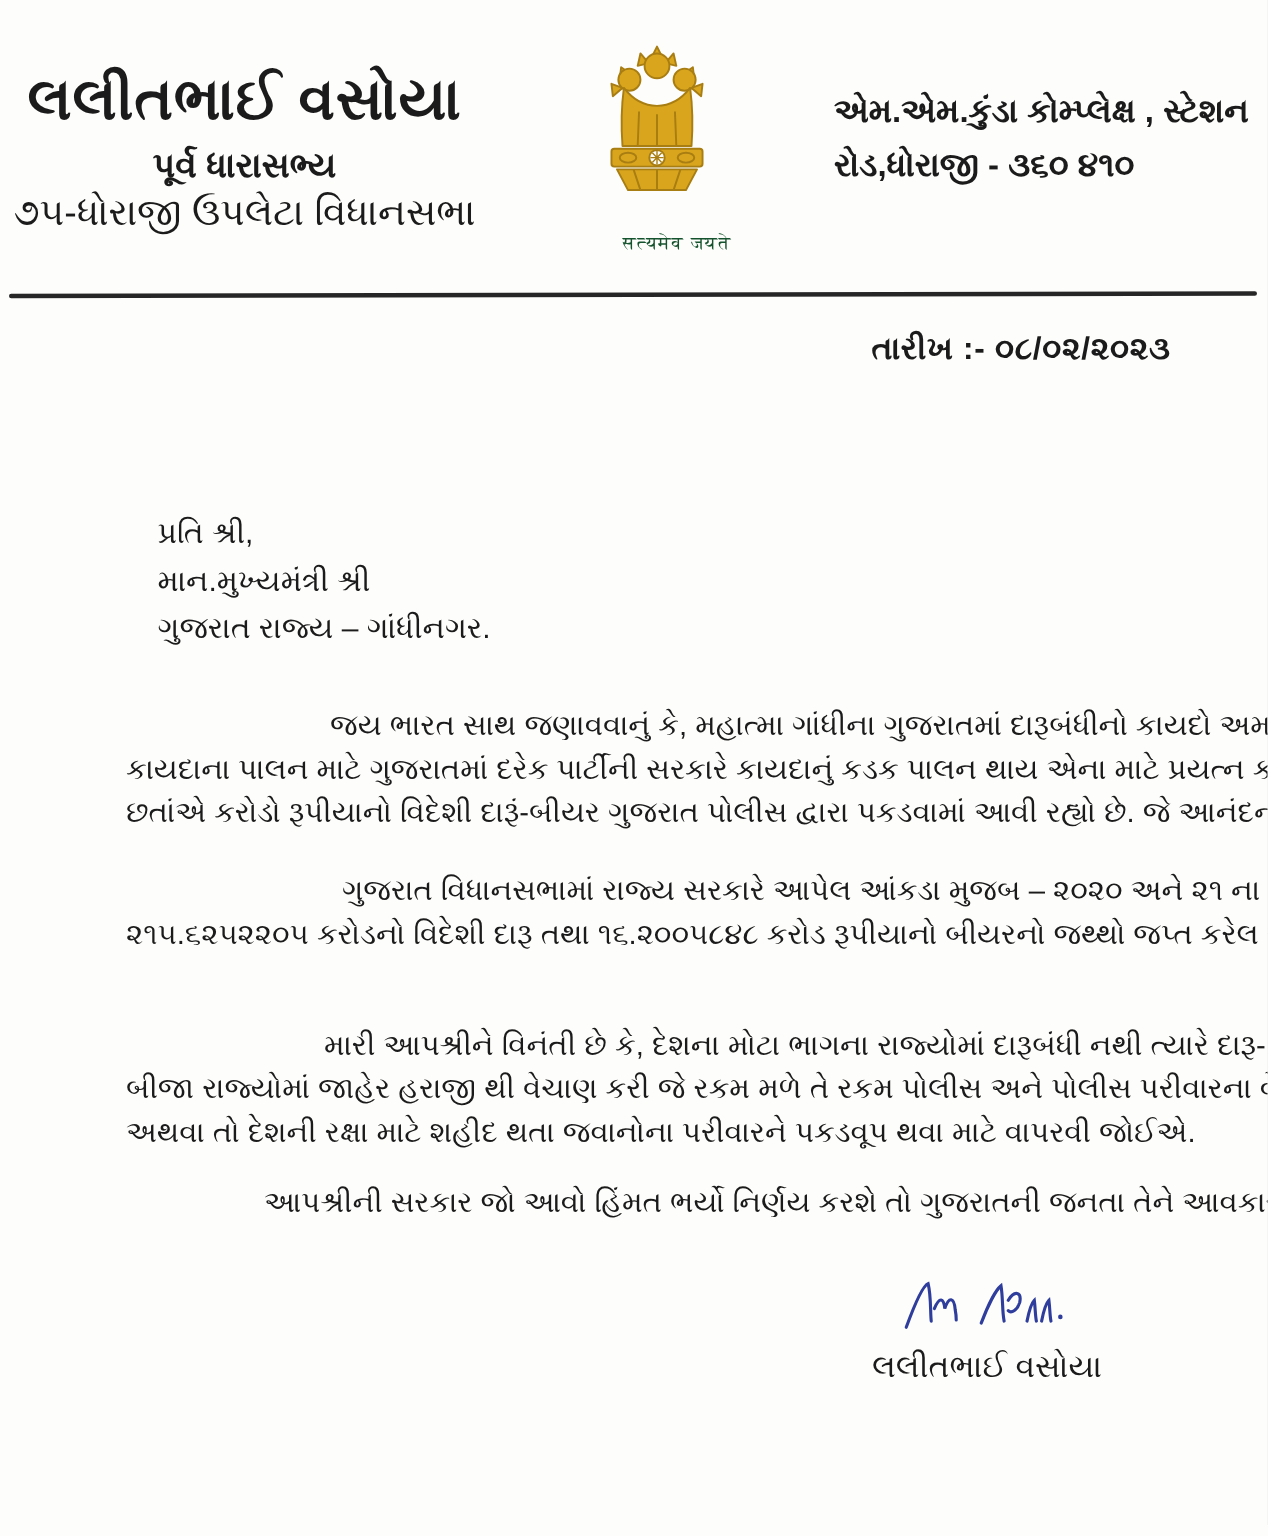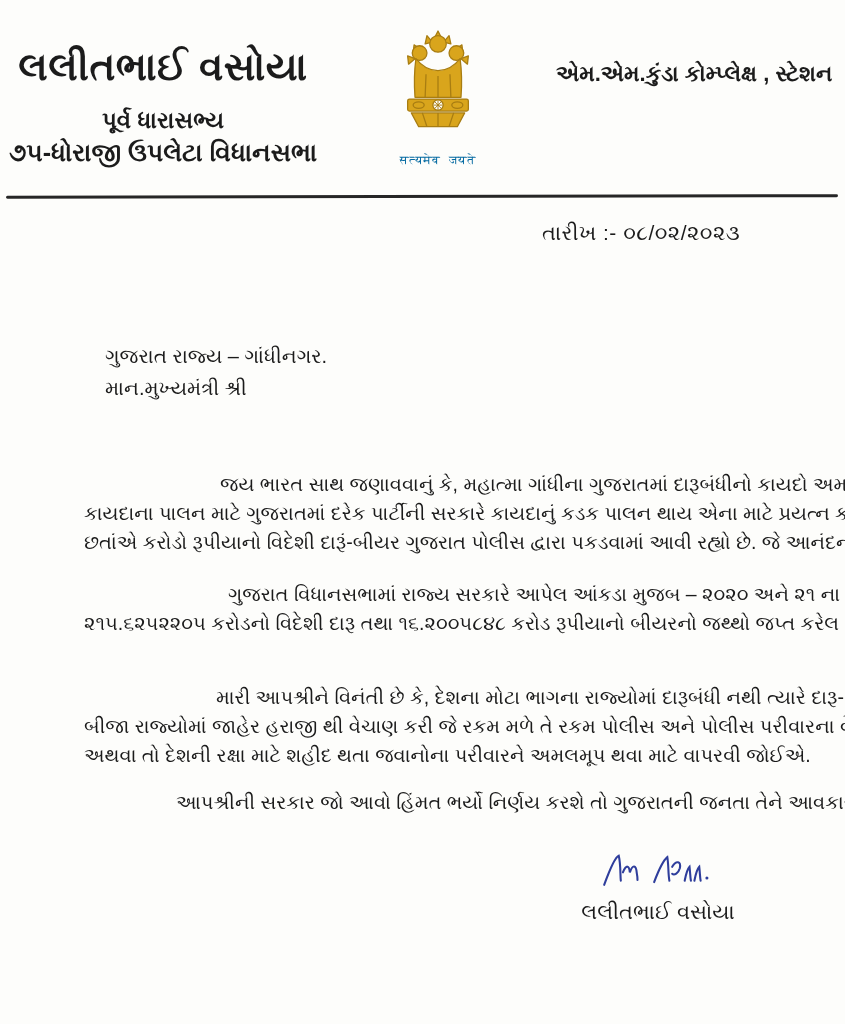--- a/index.html
+++ b/index.html
@@ -12,42 +12,43 @@
     font-family:"Liberation Sans","DejaVu Sans",sans-serif;
     color:#1b1b1b;
     padding-left:48px;
   }
   
   .lh-left{
     position:absolute;left:8px;top:42px;width:310px;
     text-align:center;
   }
   .lh-name{font-size:39px;font-weight:700;line-height:50px;letter-spacing:.5px;}
-  .lh-title{font-size:23px;font-weight:700;line-height:32px;margin-top:12px;}
-  .lh-const{font-size:25px;font-weight:700;line-height:32px;}
+  .lh-title{font-size:23px;font-weight:700;line-height:32px;margin-top:2px;}
+  .lh-const{font-size:25px;font-weight:400;line-height:32px;}
   .emblem-wrap{
     position:absolute;left:388px;top:30px;width:100px;
     text-align:center;
   }
   .emblem-caption{
-    font-size:12px;color:#0369a1;margin-top:2px;letter-spacing:1px;
-    font-family:Liberation Mono, monospace;
+    font-size:12px;color:#14532d;margin-top:2px;letter-spacing:1px;
+    font-family:Liberation Sans, sans-serif;
+    text-align:right;
   }
   .lh-right{
     position:absolute;left:556px;top:56px;width:289px;
     text-align:left;font-weight:700;font-size:22px;line-height:36px;
   }
   .divider{
     position:absolute;left:6px;top:195px;width:832px;height:3px;
     background:#262626;border-radius:2px;transform:rotate(-0.12deg);
   }
   
   .date-line{
-    position:absolute;left:542px;top:221px;
-    font-size:21px;font-weight:400;letter-spacing:.5px;
+    position:absolute;left:581px;top:221px;
+    font-size:21px;font-weight:700;letter-spacing:.5px;
   }
   
   .recipient{
     position:absolute;left:105px;top:341px;
     font-size:20px;line-height:31.5px;
   }
   
   .body-text{position:absolute;left:84px;width:740px;font-size:19.5px;}
   .para{position:absolute;left:0;width:740px;}
   .para .line{white-space:nowrap;line-height:29px;}
@@ -105,45 +106,47 @@
 
         <path d="M21,90 h58 l-8,15 h-42 z"></path>
         <path d="M33,90 l5,15 M50,90 v15 M67,90 l-5,15" fill="none"></path>
       </g>
     </svg>
     <div class="emblem-caption">सत्यमेव जयते</div>
   </div>
 
   <div class="lh-right">
     <div>એમ.એમ.કુંડા કોમ્પ્લેક્ષ , સ્ટેશન</div>
+    <div>રોડ,ધોરાજી - ૩૬૦ ૪૧૦</div>
   </div>
 
   <div class="divider"></div>
 
   <div class="date-line">તારીખ :- ૦૮/૦૨/૨૦૨૩</div>
 
   <div class="recipient">
+    <div>પ્રતિ શ્રી,</div>
+    <div>માન.મુખ્યમંત્રી શ્રી</div>
     <div>ગુજરાત રાજ્ય – ગાંધીનગર.</div>
-    <div>માન.મુખ્યમંત્રી શ્રી</div>
   </div>
 
   <div class="body-text">
     <div class="para p1">
       <div class="line">જય ભારત સાથ જણાવવાનું કે, મહાત્મા ગાંધીના  ગુજરાતમાં દારૂબંધીનો કાયદો અમલમાં છે.</div>
       <div class="line">કાયદાના પાલન  માટે ગુજરાતમાં દરેક  પાર્ટીની સરકારે કાયદાનું કડક  પાલન થાય એના માટે પ્રયત્ન કરે છે...</div>
       <div class="line">છતાંએ કરોડો રૂપીયાનો વિદેશી દારૂં-બીયર ગુજરાત પોલીસ દ્વારા પકડવામાં આવી રહ્યો છે. જે આનંદની વાત છે.</div>
     </div>
     <div class="para p2">
       <div class="line">ગુજરાત  વિધાનસભામાં  રાજ્ય સરકારે આપેલ  આંકડા મુજબ – ૨૦૨૦  અને ૨૧ ના વર્ષમાં</div>
       <div class="line">૨૧૫.૬૨૫૨૨૦૫ કરોડનો  વિદેશી દારૂ તથા  ૧૬.૨૦૦૫૮૪૮ કરોડ રૂપીયાનો બીયરનો જથ્થો જપ્ત કરેલ સરકારી</div>
     </div>
     <div class="para p3">
       <div class="line">મારી આપશ્રીને વિનંતી છે કે, દેશના મોટા ભાગના રાજ્યોમાં દારૂબંધી નથી ત્યારે દારૂ- બીયરની</div>
       <div class="line">બીજા રાજ્યોમાં જાહેર હરાજી થી વેચાણ કરી જે રકમ મળે તે રકમ પોલીસ અને પોલીસ પરીવારના વેલ્ફર ફંડમાં</div>
-      <div class="line">અથવા તો દેશની રક્ષા માટે શહીદ થતા જવાનોના પરીવારને અમલમૂપ થવા માટે વાપરવી જોઈએ.</div>
+      <div class="line">અથવા તો દેશની રક્ષા માટે શહીદ થતા જવાનોના પરીવારને પકડવૂપ થવા માટે વાપરવી જોઈએ.</div>
     </div>
     <div class="para p4">
       <div class="line">આપશ્રીની સરકાર જો આવો હિંમત ભર્યો નિર્ણય કરશે તો ગુજરાતની જનતા તેને આવકારશે.</div>
     </div>
   </div>
 
   <div class="sign-block">
     <svg class="sign-scribble" width="118" height="42" viewBox="0 0 170 60">
       <g fill="none" stroke-width="3" stroke-linecap="round" stroke="#2f3e9c">
         <path d="M6,50 C14,28 22,10 27,8 C30,20 29,36 30,44"></path>

